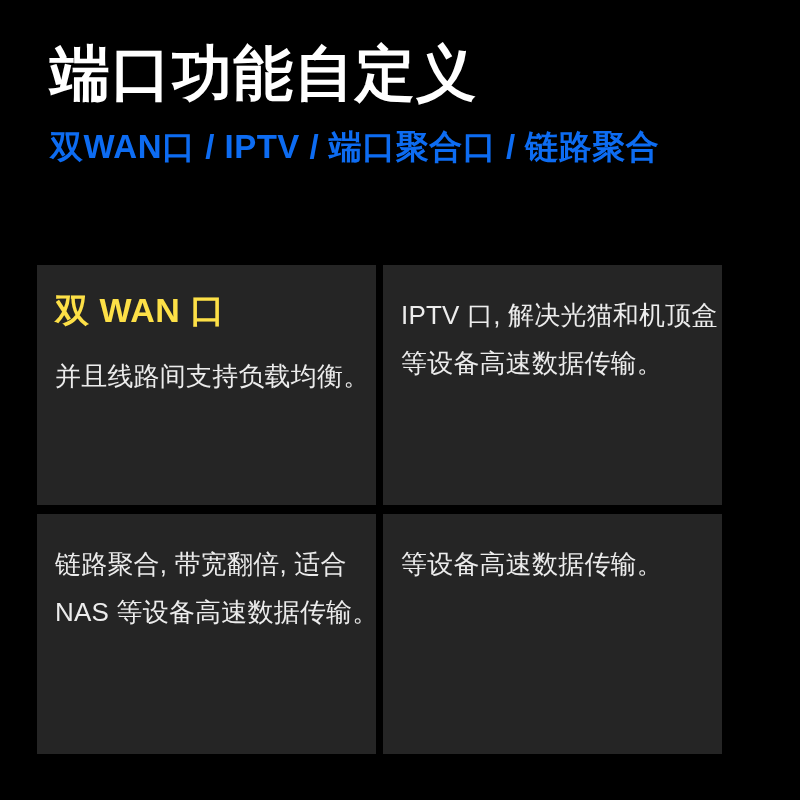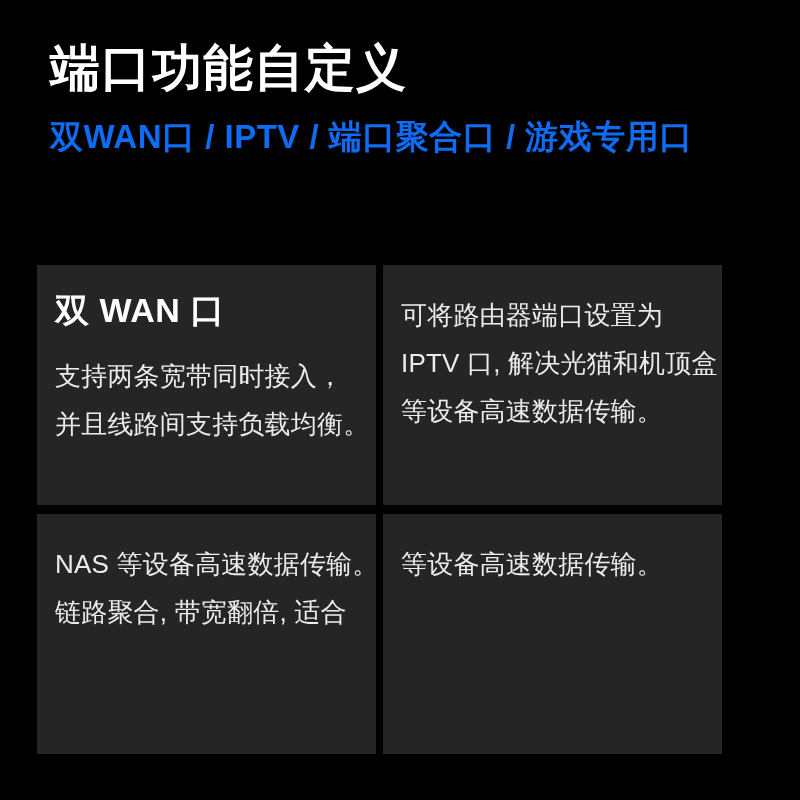--- a/index.html
+++ b/index.html
@@ -20,21 +20,21 @@
   }
 
   
   .header {
     position: absolute;
     left: 50px;
     top: 42px;
     width: 720px;
   }
   .page-title {
-    font-size: 50px;
+    font-size: 60px;
     line-height: 1.05;
     font-weight: 700;
     color: #ffffff;
     letter-spacing: 1px;
     white-space: nowrap;
   }
   .page-subtitle {
     margin-top: 24px;
     font-size: 33px;
     line-height: 1.1;
@@ -60,21 +60,21 @@
   .card {
     background: #252525;
     padding: 26px 18px 0 18px;
     box-sizing: border-box;
     overflow: hidden;
   }
   .card-heading {
     font-size: 34px;
     line-height: 1.15;
     font-weight: 700;
-    color: #ffffff;
+    color: #fde047;
     letter-spacing: 0.5px;
     margin: 0 0 22px 0;
     white-space: nowrap;
   }
   .card-body {
     font-size: 26px;
     line-height: 48px;
     color: #ececec;
     font-weight: 400;
     letter-spacing: 0.2px;
@@ -83,45 +83,43 @@
     white-space: nowrap;
   }
 </style>
 </head>
 <body>
 
 <div id="page">
 
   <div class="header">
     <div class="page-title">端口功能自定义</div>
-    <div class="page-subtitle">双WAN口 / IPTV / 端口聚合口 / 游戏专用口</div>
+    <div class="page-subtitle">双WAN口 / IPTV / 端口聚合口 / 链路聚合</div>
   </div>
 
   <div class="card-grid">
 
     <div class="card">
       <div class="card-heading">双 WAN 口</div>
       <div class="card-body">
-        <div class="line">支持两条宽带同时接入，</div>
         <div class="line">并且线路间支持负载均衡。</div>
       </div>
     </div>
 
     <div class="card">
       <div class="card-body">
-        <div class="line">可将路由器端口设置为</div>
         <div class="line">IPTV 口, 解决光猫和机顶盒</div>
         <div class="line">等设备高速数据传输。</div>
       </div>
     </div>
 
     <div class="card">
       <div class="card-body">
+        <div class="line">链路聚合, 带宽翻倍, 适合</div>
         <div class="line">NAS 等设备高速数据传输。</div>
-        <div class="line">链路聚合, 带宽翻倍, 适合</div>
       </div>
     </div>
 
     <div class="card">
       <div class="card-body">
         <div class="line">等设备高速数据传输。</div>
       </div>
     </div>
 
   </div>

